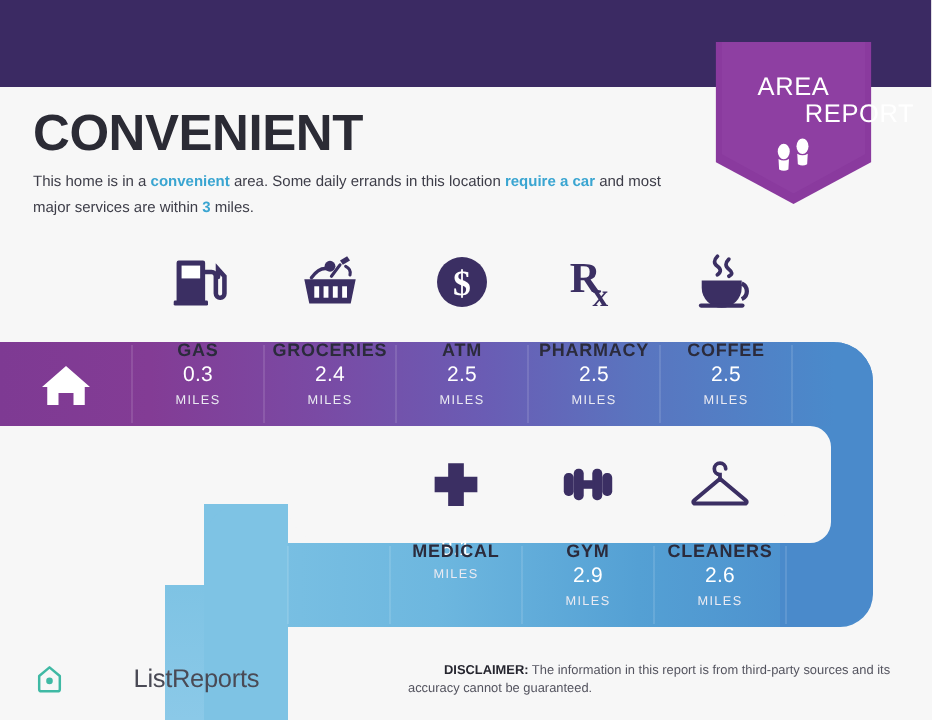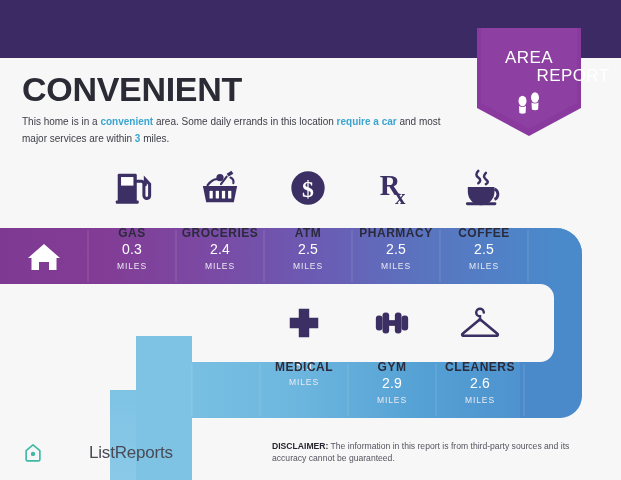--- a/index.html
+++ b/index.html
@@ -179,21 +179,21 @@
   }
   .disclaimer {
     position: absolute;
     left: 272px; top: 441px;
     width: 330px;
     font-size: 8.6px;
     line-height: 11.5px;
     color: #54545f;
     z-index: 4;
   }
-  .disclaimer b { color: #26262f; }
+  .disclaimer b { color: #26262f; margin-left: 24px; }
 </style>
 </head>
 <body>
 
 <div id="page">
 
   <svg class="ribbon-layer" viewBox="0 0 621 480" width="621" height="480">
     <defs>
       <linearGradient id="gradTop" x1="0" y1="0" x2="1" y2="0">
         <stop offset="0%" stop-color="#7e3a93"></stop>

